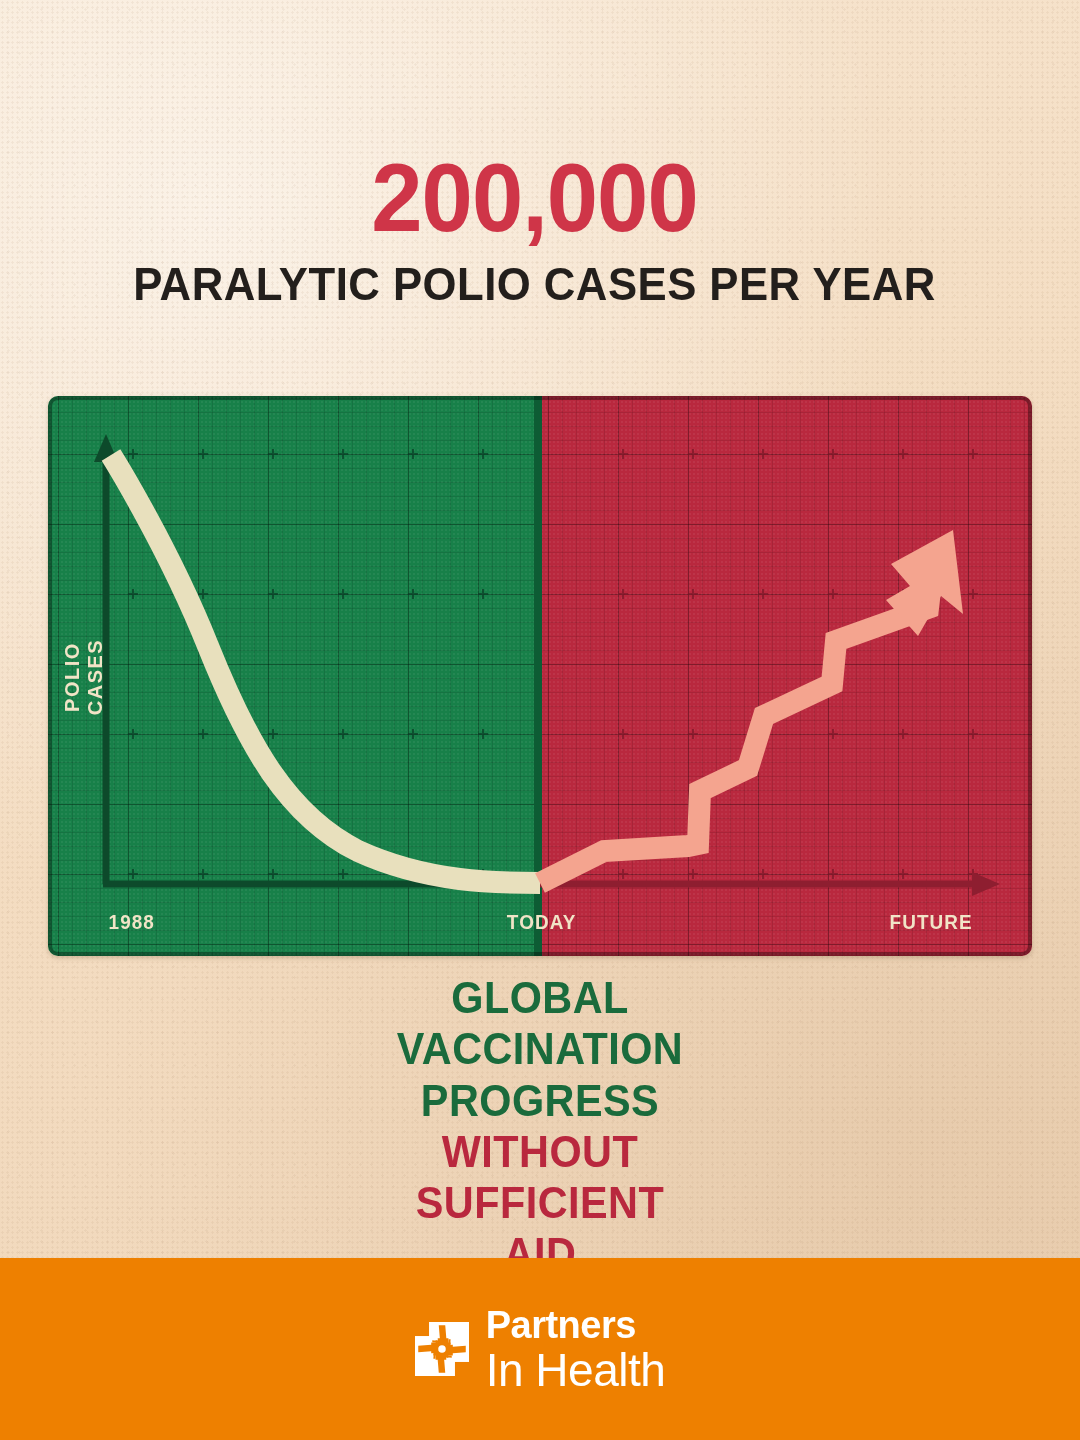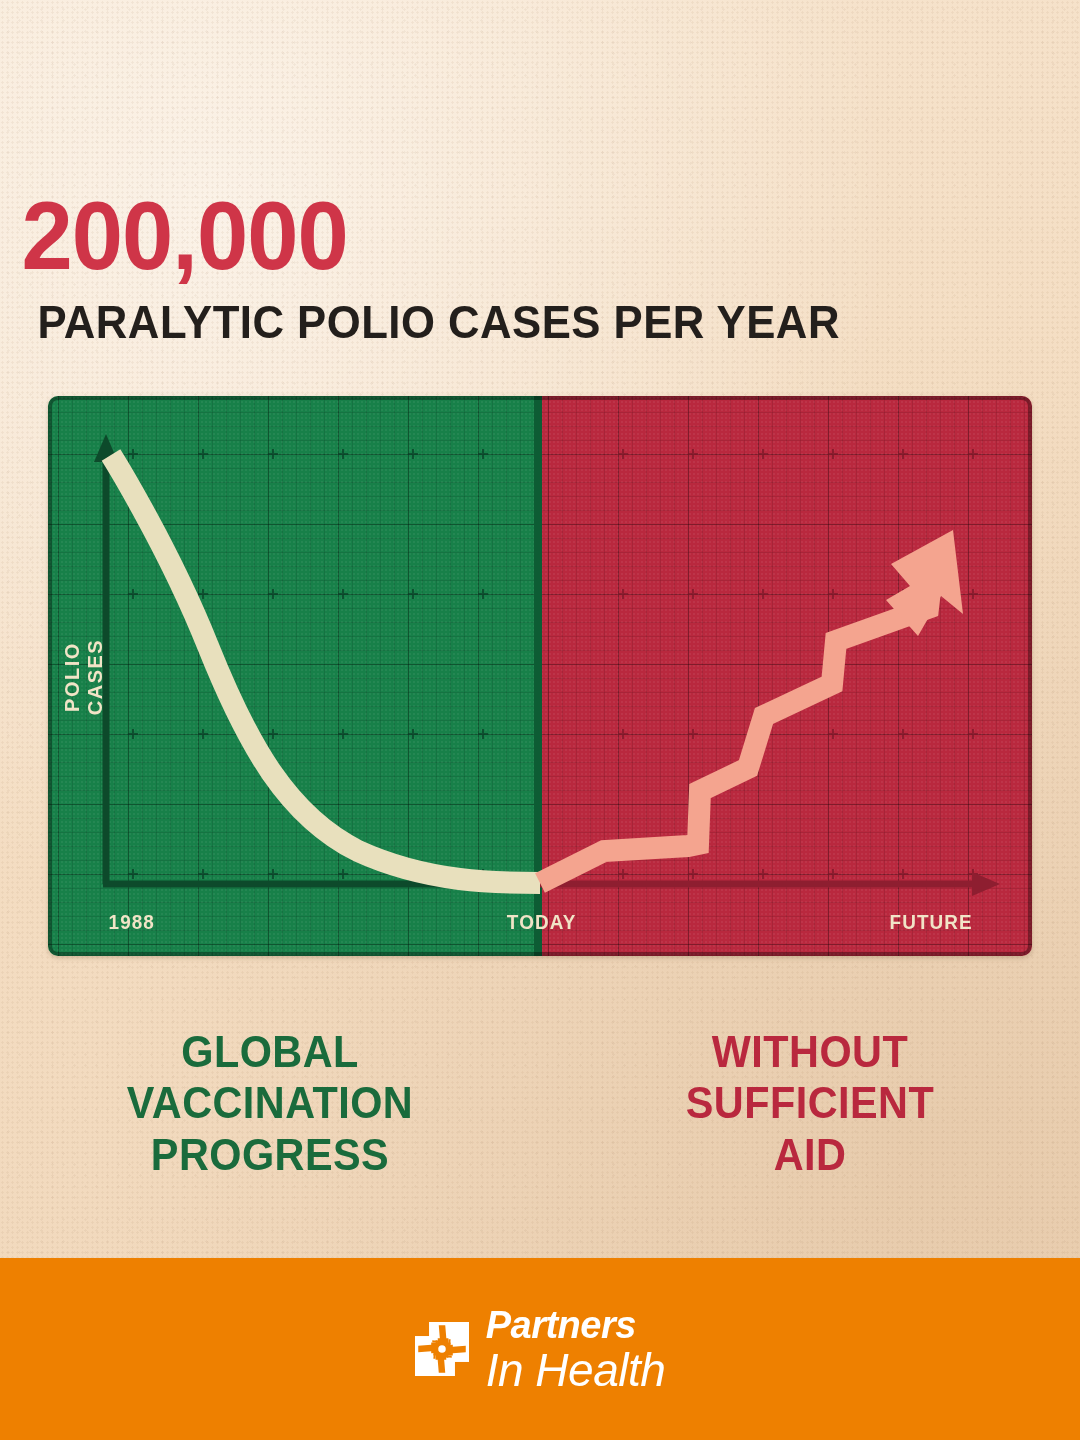--- a/index.html
+++ b/index.html
@@ -23,21 +23,21 @@
     background-image:
       radial-gradient(rgba(160,120,80,.10) 1px, transparent 1.2px),
       radial-gradient(rgba(120,85,50,.07) 1px, transparent 1.2px);
     background-size:5px 5px, 11px 11px;
     background-position:0 0, 3px 4px;
     opacity:.85;
   }
 
   
   .headline{
-    position:absolute;left:0;right:11px;top:150px;text-align:left;margin-top:38px;
+    position:absolute;left:0;right:11px;top:150px;text-align:center;
   }
   .big-number{
     font-family:"Liberation Sans", sans-serif;
     font-size:96px;font-weight:bold;letter-spacing:-1px;
     color:#cf3548;line-height:1;
     transform:scaleX(.96);
   }
   .sub-headline{
     margin-top:14px;
     font-family:"Liberation Sans", sans-serif;
@@ -116,40 +116,41 @@
     position:absolute;left:-34px;top:258px;
     width:140px;text-align:center;
     font-family:"Liberation Sans", sans-serif;
     font-weight:bold;font-size:20px;letter-spacing:1.5px;
     color:#f1e4c7;
     transform:rotate(-90deg);
   }
 
   
   .captions{
-    position:absolute;left:0;right:0;top:1026px;height:190px;
+    position:absolute;left:0;right:0;top:972px;height:190px;
     display:flex;
+    flex-direction:column;
   }
   .caption{
     flex:1;text-align:center;
     font-family:"Liberation Sans", sans-serif;
     font-weight:bold;font-size:45px;line-height:1.14;
     letter-spacing:.5px;
     transform:scaleX(.92);
   }
   .caption-left{color:#1a6b3c;}
   .caption-right{color:#b9283e;}
 
   
   .footer{
     position:absolute;left:0;right:0;top:1258px;bottom:0;
     background:#ee8000;
     display:flex;align-items:center;justify-content:center;
   }
-  .logo{display:flex;align-items:center;gap:17px;font-style:italic;}
+  .logo{display:flex;align-items:center;gap:17px;}
   .logo-mark{width:54px;height:54px;display:block;}
   .logo-text{
     display:flex;flex-direction:column;justify-content:center;
     color:#ffffff;line-height:1.0;
   }
   .logo-line1{font-size:38px;font-weight:bold;letter-spacing:-.5px;}
   .logo-line2{font-size:46px;font-weight:normal;letter-spacing:-.5px;margin-top:3px;}
 </style>
 </head>
 <body>

